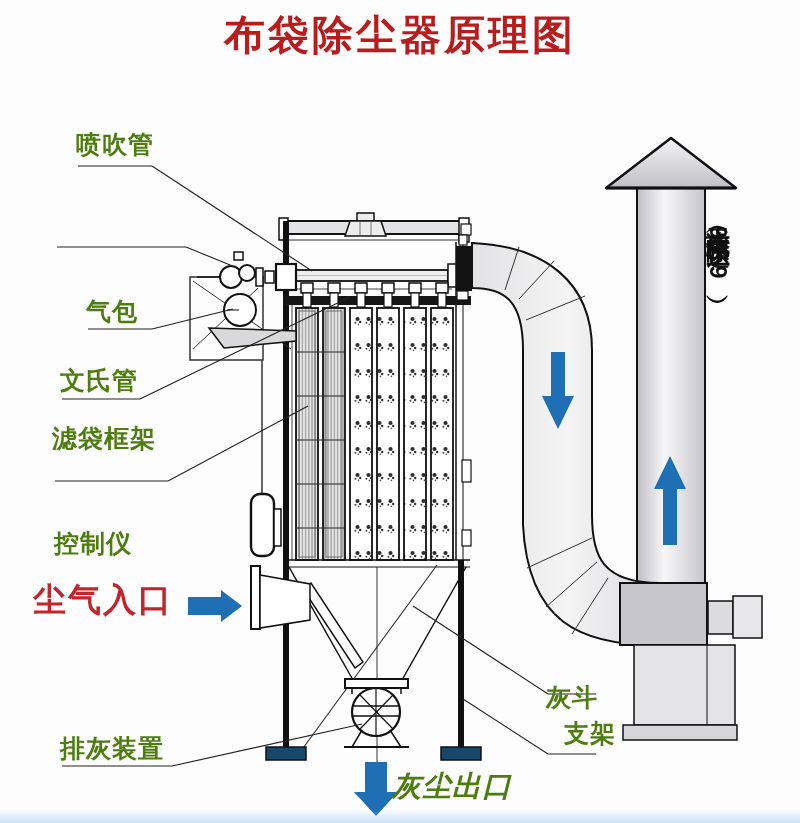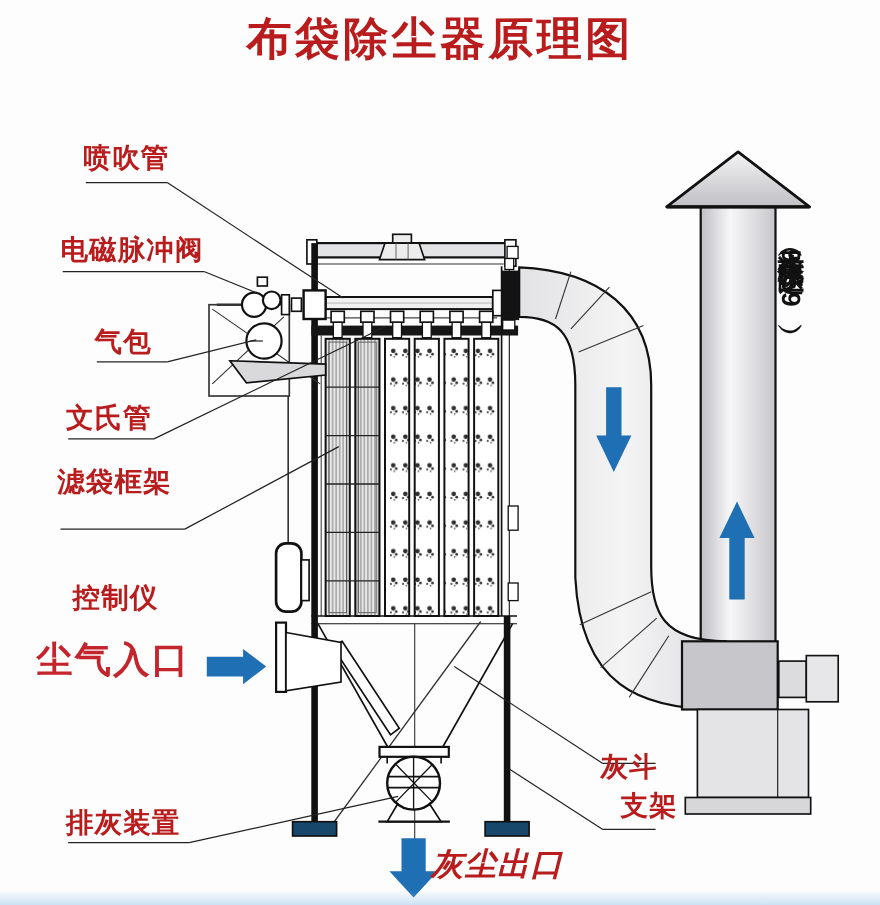--- a/index.html
+++ b/index.html
@@ -2,21 +2,21 @@
 <html><head>
 <meta charset="utf-8">
 <style>
   html,body{margin:0;padding:0;background:#ffffff;}
   .stage{
     position:relative;width:800px;height:823px;background:#fdfdfd;overflow:hidden;
     font-family:"Liberation Sans","DejaVu Sans",sans-serif;
   }
   .stage svg{position:absolute;left:0;top:0;}
   .lbl{
-    position:absolute;font-weight:bold;color:#b91c1c;white-space:nowrap;
+    position:absolute;font-weight:bold;color:#4d7c0f;white-space:nowrap;
     font-size:25px;line-height:1.15;letter-spacing:1px;
   }
   .title{
     position:absolute;left:0;right:0;top:8px;text-align:center;
     font-size:41px;font-weight:bold;color:#b91c1c;letter-spacing:3px;
   }
   .big{font-size:33px;letter-spacing:2px;}
   .medium{font-size:29px;font-style:italic;}
   .clean{font-size:31px;letter-spacing:2px;}
   .vtext{
@@ -236,25 +236,24 @@
 
   <polygon points="188,597 221,597 221,590 242,606 221,622 221,615 188,615" fill="#1f6fb5"></polygon>
   <polygon points="551,352 565,352 565,396 574,396 558,429 542,396 551,396" fill="#1f6fb5"></polygon>
   <polygon points="670,456 686,489 677,489 677,545 663,545 663,489 654,489" fill="#1f6fb5"></polygon>
   <polygon points="365,762 387,762 387,792 398,792 376,816 354,792 365,792" fill="#1f6fb5"></polygon>
 </svg>
 
   <div class="title">布袋除尘器原理图</div>
 
   <div class="lbl" style="left:76px;top:130px;">喷吹管</div>
-  <div class="lbl" style="left:55px;top:213px;">电磁脉冲阀</div>
   <div class="lbl" style="left:86px;top:297px;">气包</div>
   <div class="lbl" style="left:60px;top:366px;">文氏管</div>
   <div class="lbl" style="left:52px;top:424px;">滤袋框架</div>
-  <div class="lbl" style="left:66px;top:530px;">控制仪</div>
+  <div class="lbl" style="left:54px;top:530px;font-family:Liberation Serif, serif;">控制仪</div>
   <div class="lbl big" style="left: 33px; top: 581px; color: rgb(194, 37, 43);">尘气入口</div>
   <div class="lbl" style="left:60px;top:734px;">排灰装置</div>
   <div class="lbl medium" style="left:392px;top:770px;">灰尘出口</div>
   <div class="lbl" style="left:546px;top:683px;">灰斗</div>
   <div class="lbl" style="left:547px;top:719px;margin-left:17px;">支架</div>
   <div class="vtext">干净气体（除尘达99.9）</div>
 
   <div class="bottom-wash"></div>
 </div>
 

